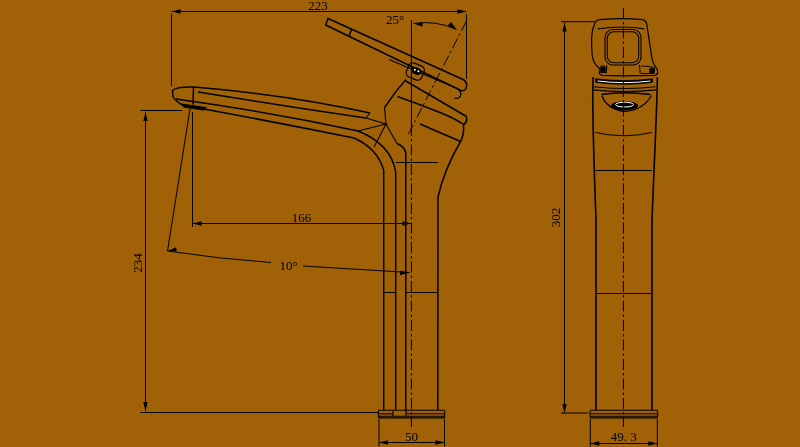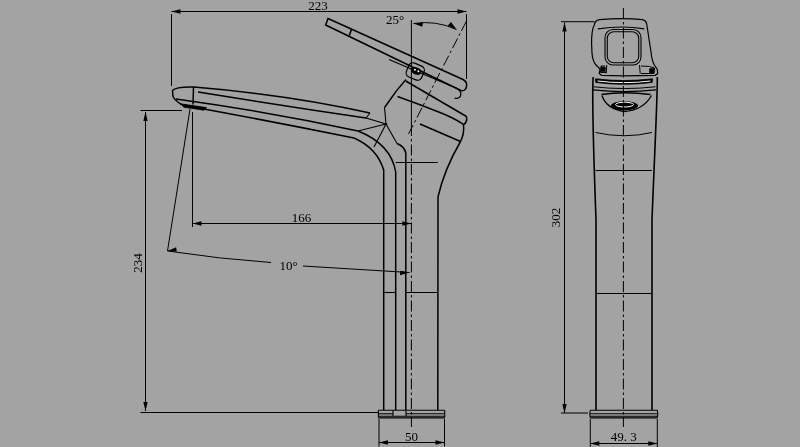--- a/index.html
+++ b/index.html
@@ -1,16 +1,16 @@
 <!DOCTYPE html>
 <html><head>
 <meta charset="utf-8">
 <style>
 html,body{margin:0;padding:0;background:#fff;}
-#page{width:800px;height:447px;position:relative;background:#a3a3a3;overflow:hidden;}
+#page{width:800px;height:447px;position:relative;background:#a16207;overflow:hidden;}
 svg{position:absolute;top:0;left:0;}
 text{font-family:"Liberation Serif", serif;fill:#000;-webkit-font-smoothing:antialiased;}
 </style>
 </head>
 <body>
 <div id="page">
 <svg width="800" height="447" viewBox="0 0 800 447">
 <defs>
 </defs>
 

